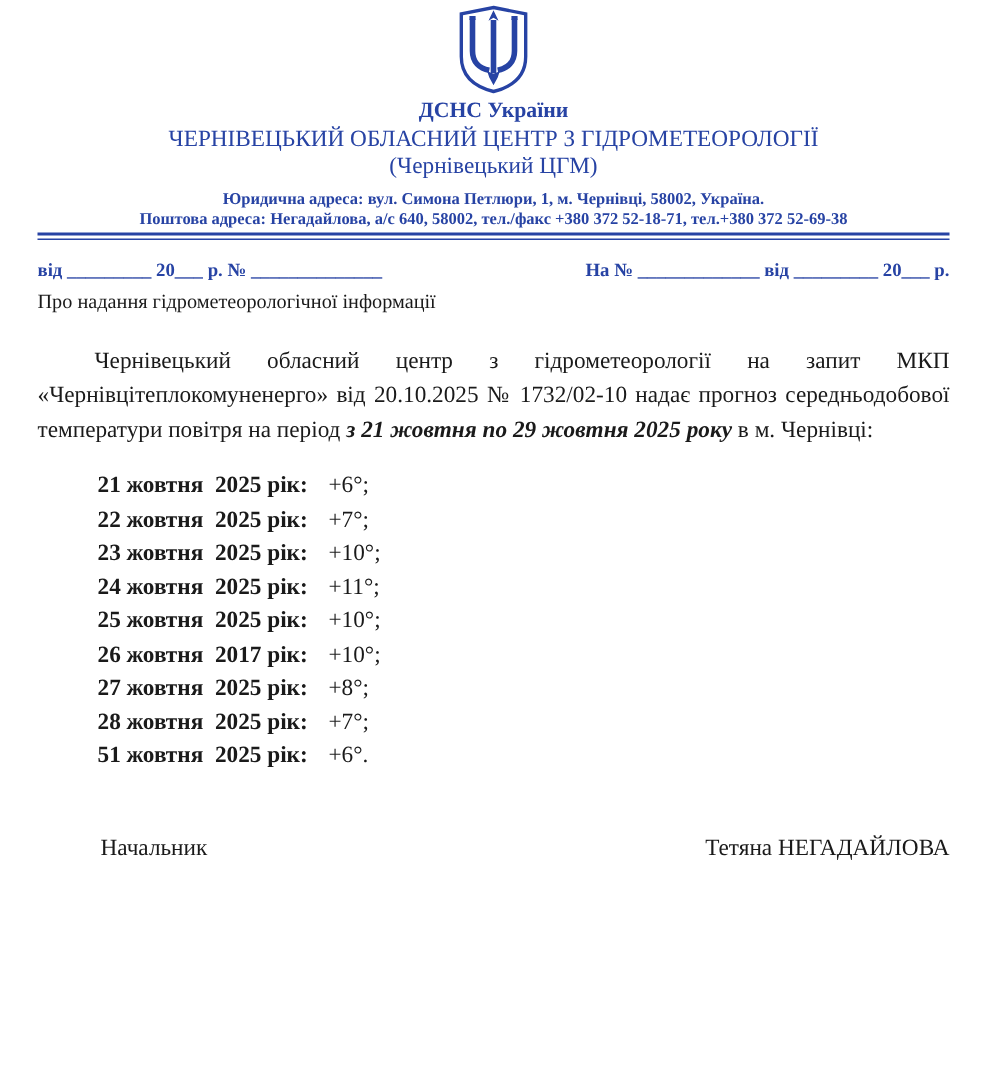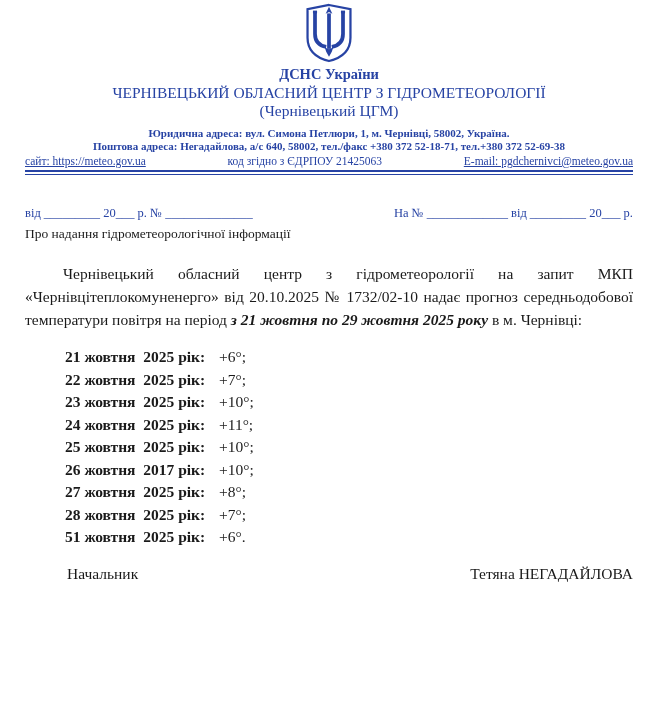--- a/index.html
+++ b/index.html
@@ -14,28 +14,28 @@
   .emblem-wrap { text-align:center; line-height:0; }
   .org-parent { text-align:center; color:var(--blue); font-weight:bold; font-size:14.5px; line-height:17px; margin-top:3px; }
   .org-name   { text-align:center; color:var(--blue); font-size:15.5px; line-height:18px; margin-top:1px; }
   .org-short  { text-align:center; color:var(--blue); font-size:15.5px; line-height:18px; }
   .addr { text-align:center; color:var(--blue); font-weight:bold; font-size:11px; line-height:13px; }
   .addr-first { margin-top:7px; }
   .contact-row { display:flex; justify-content:space-between; align-items:baseline;
                  color:var(--blue); font-size:11.5px; line-height:14px; margin-top:1px; }
   .link { text-decoration:underline; cursor:pointer; }
   .header-rule { margin-top:2px; height:2px; border-top:2px solid var(--blue); border-bottom:1px solid var(--blue); }
-  .ref-row { display:flex; justify-content:space-between; color:var(--blue); font-size:12.5px; line-height:15px; margin-top:31px; }
+  .ref-row { display:flex; justify-content:space-between; color:var(--blue); font-size:12.5px; line-height:15px; margin-top:13px;font-weight:bold; }
   .recipient { margin-left:262px; margin-top:8px; font-size:15.5px; line-height:23px; }
   .subject { margin-top:5px; font-size:13.5px; line-height:15.5px; max-width:295px; }
   .body-par { margin-top:20px; font-size:15.5px; line-height:23px; text-align:justify; text-indent:38px; }
   .emph { font-weight:bold; font-style:italic; }
   .forecast { margin-left:40px; font-size:15.5px; line-height:22.5px; }
   .f-date { display:inline-block; width:154px; font-weight:bold; white-space:pre; }
-  .sig-row { display:flex; justify-content:space-between; margin-top:16px; padding-left:42px; font-size:15.5px; line-height:18px; }
+  .sig-row { display:flex; justify-content:space-between; margin-top:41px; padding-left:42px; font-size:15.5px; line-height:18px; }
 </style>
 </head>
 <body>
 
 <div class="page">
 
   <div class="emblem-wrap">
     <svg width="56" height="60" viewBox="0 0 60 64" aria-hidden="true">
       <path d="M30 2 L53 6.5 L53 37 C53 51 44 58.5 30 62 C16 58.5 7 51 7 37 L7 6.5 Z" fill="none" stroke="#2743a4" stroke-width="2.4"></path>
       <g stroke="#2743a4" fill="none" stroke-width="4">
@@ -52,25 +52,20 @@
     </svg>
   </div>
 
   <div class="org-parent">ДСНС України</div>
   <div class="org-name">ЧЕРНІВЕЦЬКИЙ ОБЛАСНИЙ ЦЕНТР З ГІДРОМЕТЕОРОЛОГІЇ</div>
   <div class="org-short">(Чернівецький ЦГМ)</div>
 
   <div class="addr addr-first">Юридична адреса: вул. Симона Петлюри, 1, м. Чернівці, 58002, Україна.</div>
   <div class="addr">Поштова адреса: Негадайлова, а/с 640, 58002, тел./факс +380 372 52-18-71, тел.+380 372 52-69-38</div>
 
-  <div class="contact-row">
-    <span class="link">сайт: https://meteo.gov.ua</span>
-    <span>код згідно з ЄДРПОУ 21425063</span>
-    <span class="link">E-mail: pgdchernivci@meteo.gov.ua</span>
-  </div>
 
   <div class="header-rule"></div>
 
   <div class="ref-row">
     <span>від _________ 20___ р. № ______________</span>
     <span>На № _____________ від _________ 20___ р.</span>
   </div>
 
 
   <div class="subject">Про надання гідрометеорологічної інформації</div>

